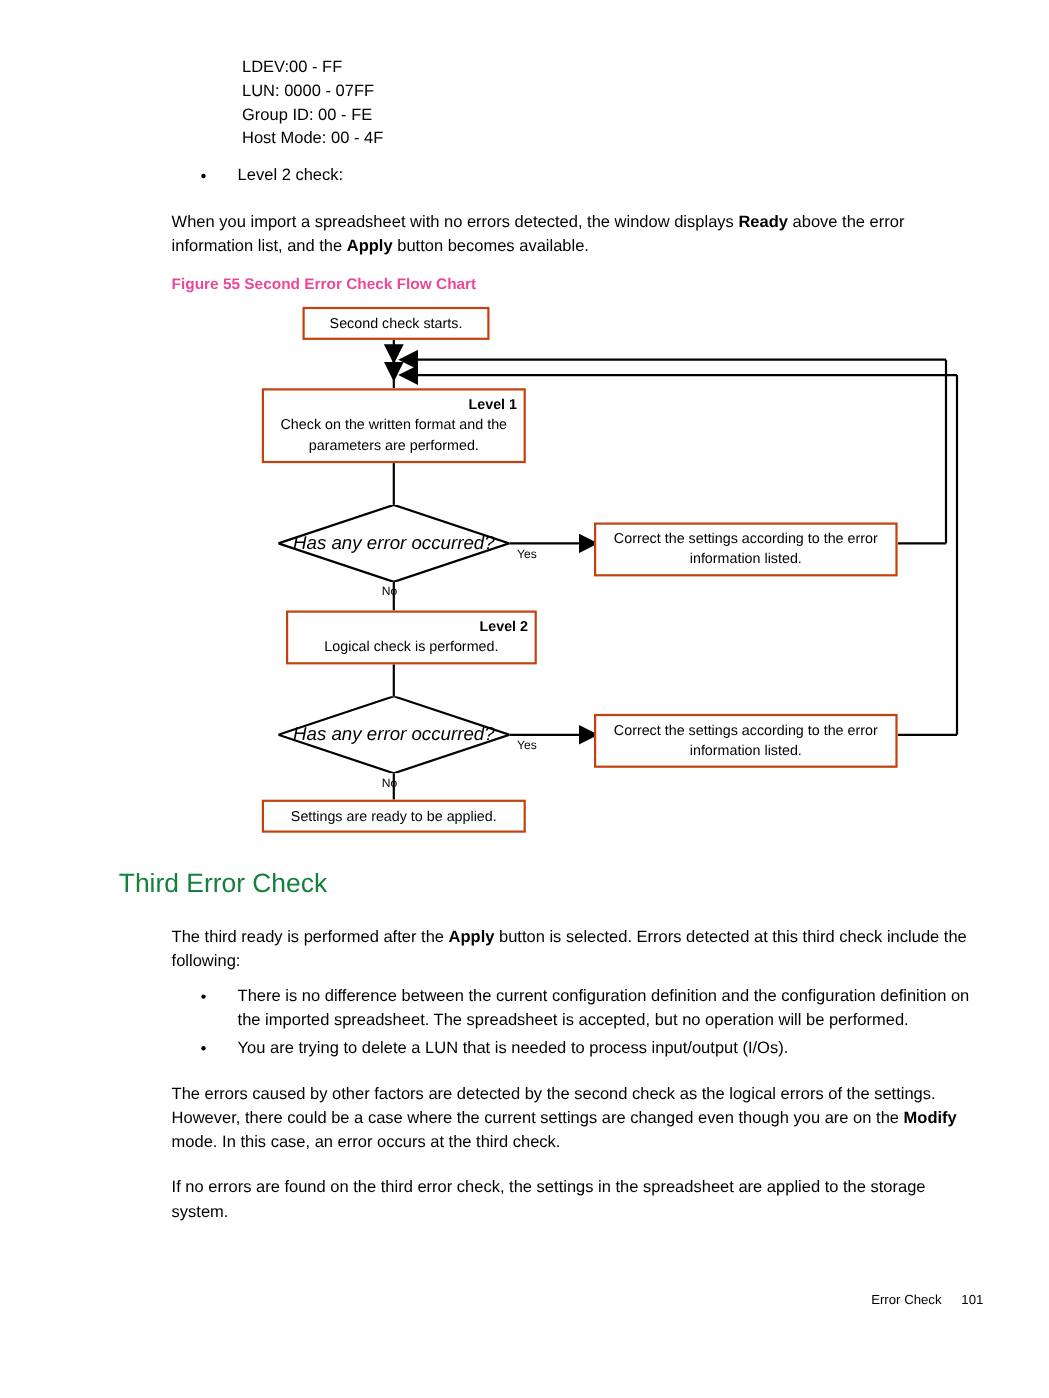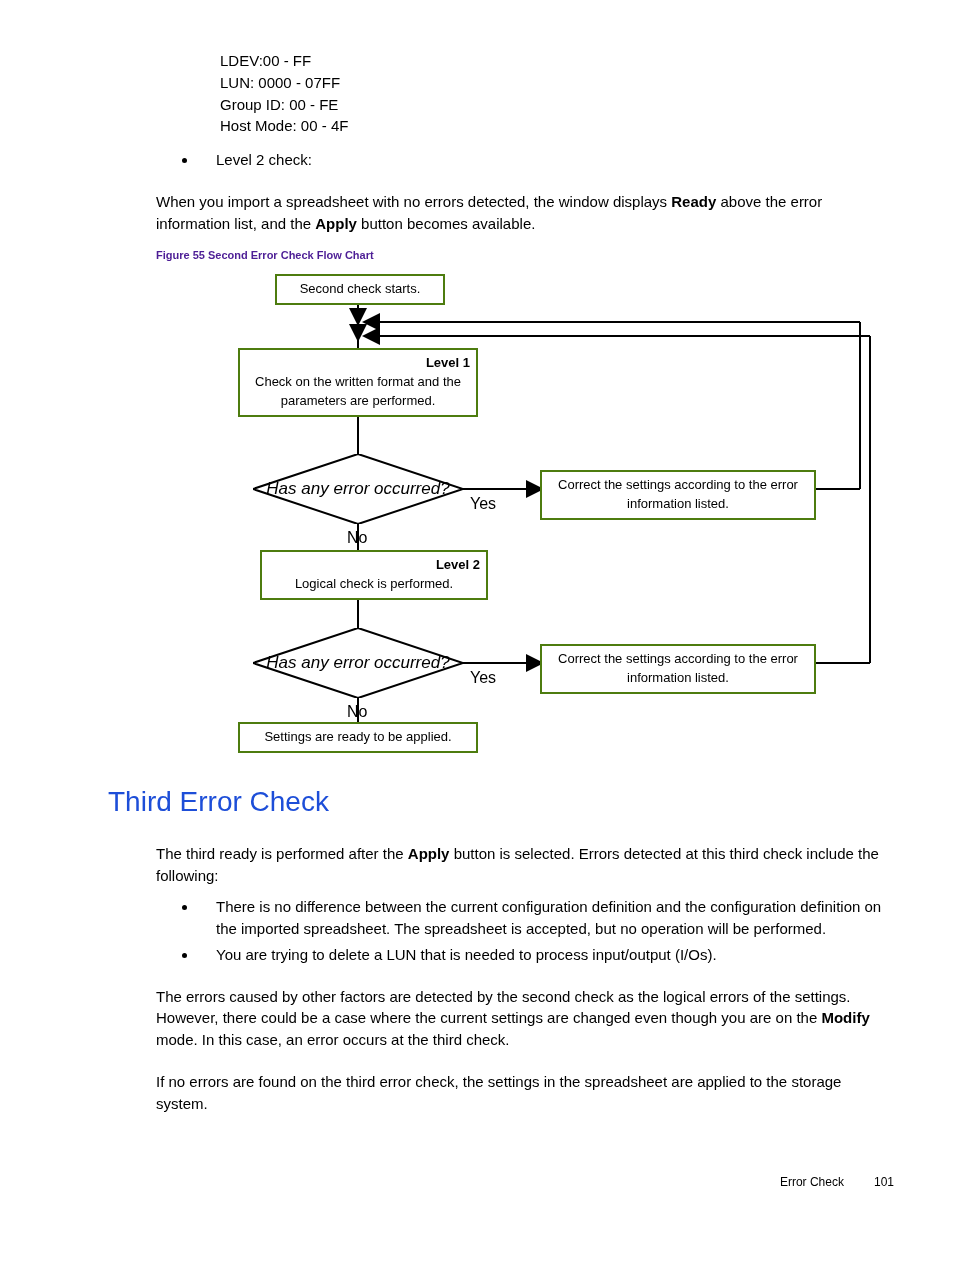--- a/index.html
+++ b/index.html
@@ -26,51 +26,51 @@
     padding-left: 18px;
   }
   .subindent {
     margin-left: 36px;
     margin-top: 4px;
   }
   .body-para {
     margin: 20px 0 10px 96px;
   }
   .figure-caption {
-    color: #4c1d95;
+    color: #ec4899;
     font-weight: bold;
-    font-size: 11px;
+    font-size: 14px;
     margin: 14px 0 10px 96px;
   }
   h2.section {
-    color: #1d4ed8;
+    color: #15803d;
     font-weight: normal;
-    font-size: 28px;
+    font-size: 24px;
     margin: 28px 0 6px 48px;
   }
   .bold { font-weight: bold; }
   .footer {
     display: flex;
     justify-content: flex-end;
-    gap: 30px;
+    gap: 18px;
     font-size: 12px;
     margin-top: 60px;
   }
   
   .flowchart {
     margin-left: 120px;
     position: relative;
     width: 700px;
     height: 480px;
     font-family: Arial, sans-serif;
     font-size: 13px;
   }
   .box {
     position: absolute;
-    border: 2px solid #4d7c0f;
+    border: 2px solid #c2410c;
     background: #fff;
     text-align: center;
     padding: 4px 6px;
     box-sizing: border-box;
   }
   .diamond-wrap {
     position: absolute;
     width: 210px;
     height: 70px;
   }
@@ -78,21 +78,21 @@
   .diamond-label {
     position: absolute;
     top: 50%; left: 50%;
     transform: translate(-50%, -50%);
     font-size: 17px;
     white-space: nowrap;
     font-style: italic;
   }
   .fclabel {
     position: absolute;
-    font-size: 16px;
+    font-size: 11px;
   }
   .bold-fc { font-weight: bold; text-align: right; }
 </style>
 </head>
 <body>
 
 <div class="indent-block">
   <div>LDEV:00 - FF</div>
   <div>LUN: 0000 - 07FF</div>
   <div>Group ID: 00 - FE</div>

